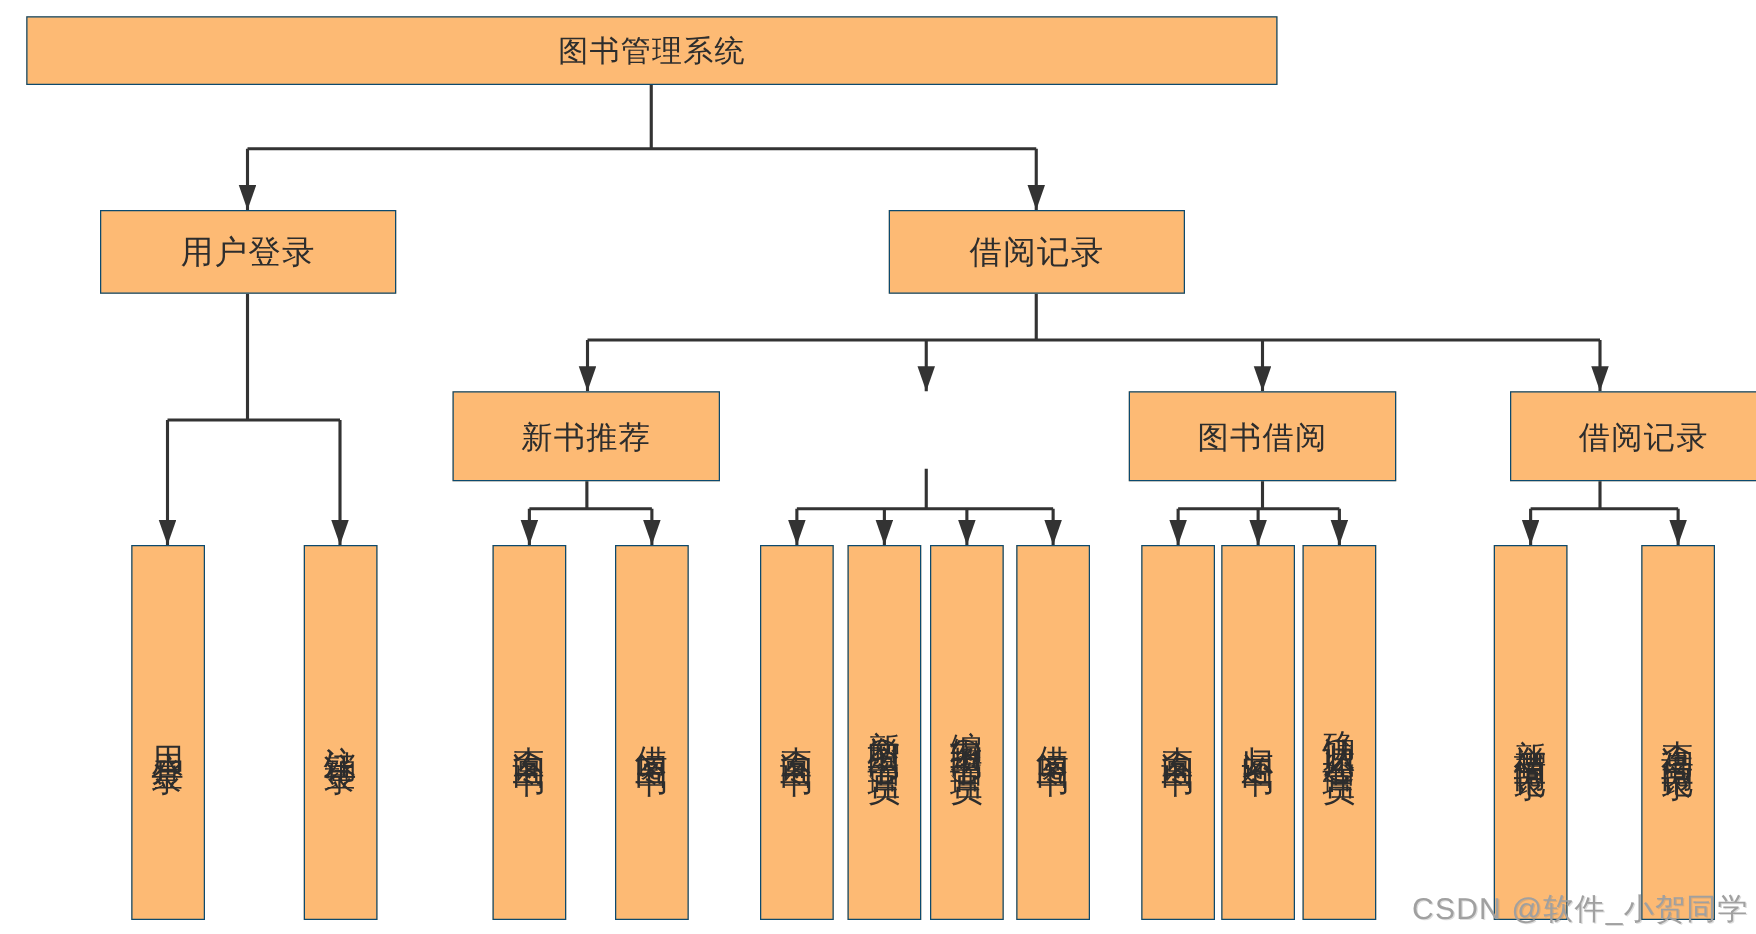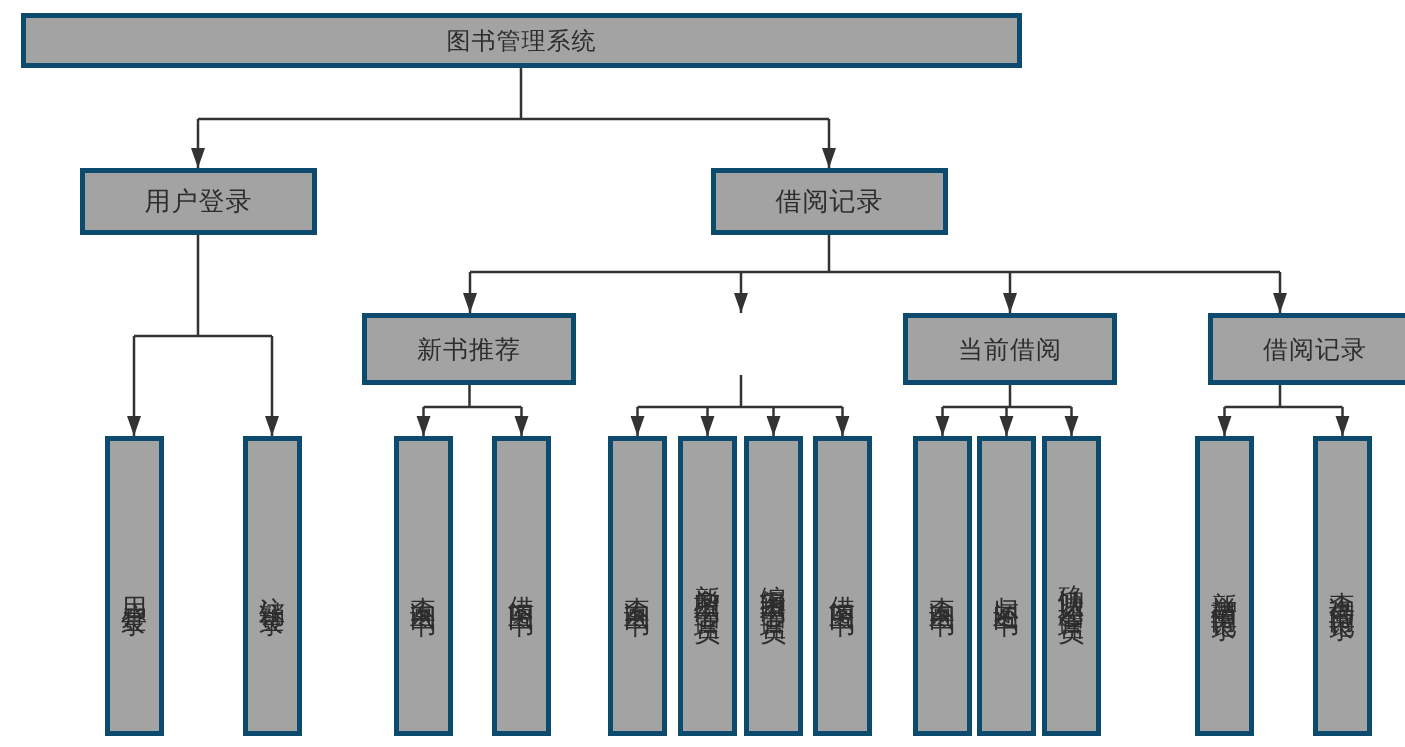--- a/index.html
+++ b/index.html
@@ -16,22 +16,22 @@
 
   .connectors {
     position: absolute;
     left: 0; top: 0;
     width: 1405px; height: 747px;
     pointer-events: none;
   }
 
   .node {
     position: absolute;
-    background: #a3a3a3;
-    border: 5px solid #0c4a6e;
+    background: #fdba74;
+    border: 1px solid #0c4a6e;
     color: #2d2d2d;
     display: flex;
     align-items: center;
     justify-content: center;
     text-align: center;
   }
 
   .hbox {
     font-size: 25px;
     letter-spacing: 1px;
@@ -117,21 +117,21 @@
       <line x1="1342.5" y1="407" x2="1342.5" y2="436" marker-end="url(#arw)"></line>
     </g>
   </svg>
 
   <div class="node hbox root-box">图书管理系统</div>
 
   <div class="node hbox l2-box" style="left:80px">用户登录</div>
   <div class="node hbox l2-box" style="left:711px">借阅记录</div>
 
   <div class="node hbox l3-box" style="left:362px">新书推荐</div>
-  <div class="node hbox l3-box" style="left:903px">当前借阅</div>
+  <div class="node hbox l3-box" style="left:903px">图书借阅</div>
   <div class="node hbox l3-box" style="left:1208px">借阅记录</div>
 
   <div class="node vbox" style="left:105px">
     <span>用户登录</span>
   </div>
   <div class="node vbox" style="left:243px">
     <span>注销登录</span>
   </div>
 
   <div class="node vbox" style="left:394px">
@@ -164,14 +164,15 @@
     <span>确认归还（管理员）</span>
   </div>
 
   <div class="node vbox" style="left:1195px">
     <span>新增借阅记录</span>
   </div>
   <div class="node vbox" style="left:1313px">
     <span>查询借阅记录</span>
   </div>
 
+  <div class="watermark">CSDN @软件_小贺同学</div>
 
 </div>
 
 </body></html>

